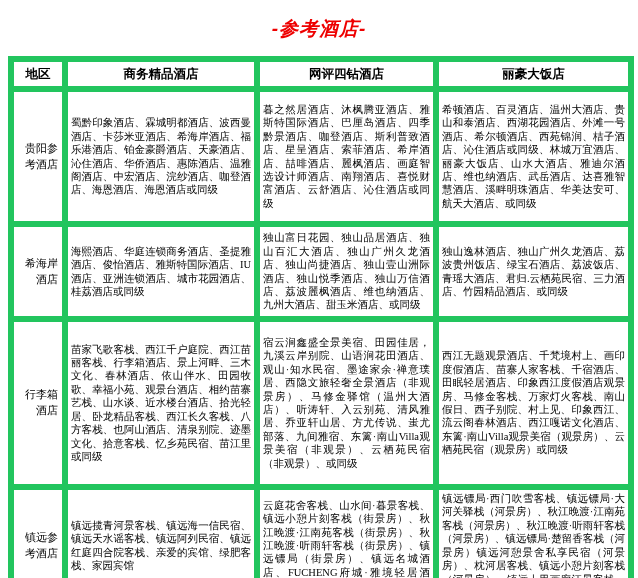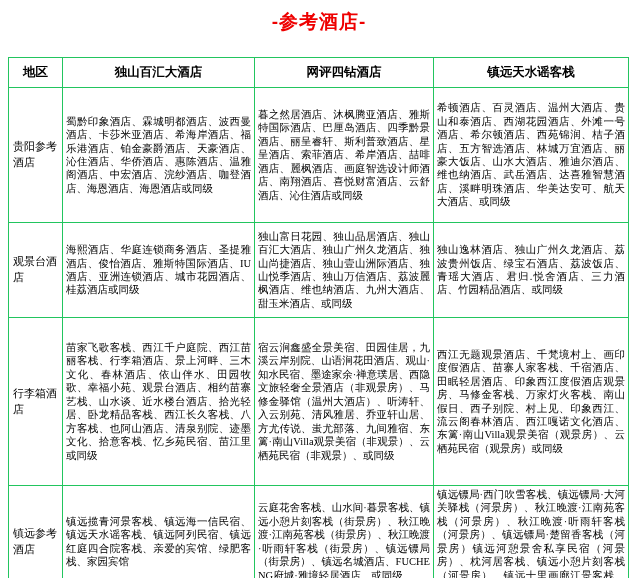--- a/index.html
+++ b/index.html
@@ -15,48 +15,49 @@
     font-family: "Liberation Serif", serif;
     color: #000000;
     box-sizing: border-box;
   }
   .title {
     text-align: center;
     font-family: "Liberation Sans", sans-serif;
     font-weight: bold;
     font-size: 19px;
     color: #ee0000;
-    padding-top: 9px;
-    margin: 0 0 22px 0;
+    padding-top: 16px;
+    margin: 0 0 14px 0;
     letter-spacing: 1px;
+    font-style: italic;
   }
   table.hotels {
     border-collapse: collapse;
     table-layout: fixed;
     width: 620px;
     margin-left: 8px;
   }
   table.hotels th,
   table.hotels td {
-    border: 1px solid #22c55e;
+    border: 6px solid #22c55e;
     box-sizing: border-box;
     vertical-align: middle;
     margin-left: 16px;
   }
   table.hotels th {
     font-family: "Liberation Sans", sans-serif;
     font-weight: bold;
     font-size: 12.5px;
     text-align: center;
     height: 30px;
     padding: 2px;
     color: #000000;
   }
   td.region {
-    text-align: left;
+    text-align: right;
     font-size: 11px;
     line-height: 1.45;
     padding: 2px 4px;
   }
   td.list {
     font-size: 10.5px;
     line-height: 1.28;
     text-align: justify;
     padding: 2px 3px;
     word-break: break-all;
@@ -76,37 +77,37 @@
   <table class="hotels">
     <colgroup>
       <col style="width:54px">
       <col style="width:192px">
       <col style="width:179px">
       <col style="width:195px">
     </colgroup>
     <thead>
       <tr>
         <th>地区</th>
-        <th>独山百汇大酒店</th>
+        <th>商务精品酒店</th>
         <th>网评四钻酒店</th>
-        <th>镇远天水谣客栈</th>
+        <th>丽豪大饭店</th>
       </tr>
     </thead>
     <tbody>
       <tr class="row-guiyang">
         <td class="region">贵阳参考酒店</td>
         <td class="list">蜀黔印象酒店、霖城明都酒店、波西曼酒店、卡莎米亚酒店、希海岸酒店、福乐港酒店、铂金豪爵酒店、天豪酒店、沁住酒店、华侨酒店、惠陈酒店、温雅阁酒店、中宏酒店、浣纱酒店、咖登酒店、海恩酒店、海恩酒店或同级</td>
-        <td class="list">暮之然居酒店、沐枫腾亚酒店、雅斯特国际酒店、巴厘岛酒店、四季黔景酒店、丽呈睿轩、斯利普致酒店、星呈酒店、索菲酒店、希岸酒店、喆啡酒店、麗枫酒店、画庭智选设计师酒店、南翔酒店、喜悦财富酒店、云舒酒店、沁住酒店或同级</td>
-        <td class="list">希顿酒店、百灵酒店、温州大酒店、贵山和泰酒店、西湖花园酒店、外滩一号酒店、希尔顿酒店、西苑锦润、桔子酒店、五方智选酒店、林城万宜酒店、丽豪大饭店、山水大酒店、雅迪尔酒店、维也纳酒店、武岳酒店、达喜雅智慧酒店、溪畔明珠酒店、华美达安可、航天大酒店、或同级</td>
+        <td class="list">暮之然居酒店、沐枫腾亚酒店、雅斯特国际酒店、巴厘岛酒店、四季黔景酒店、咖登酒店、斯利普致酒店、星呈酒店、索菲酒店、希岸酒店、喆啡酒店、麗枫酒店、画庭智选设计师酒店、南翔酒店、喜悦财富酒店、云舒酒店、沁住酒店或同级</td>
+        <td class="list">希顿酒店、百灵酒店、温州大酒店、贵山和泰酒店、西湖花园酒店、外滩一号酒店、希尔顿酒店、西苑锦润、桔子酒店、沁住酒店或同级、林城万宜酒店、丽豪大饭店、山水大酒店、雅迪尔酒店、维也纳酒店、武岳酒店、达喜雅智慧酒店、溪畔明珠酒店、华美达安可、航天大酒店、或同级</td>
       </tr>
       <tr class="row-dushan">
-        <td class="region">观景台酒店</td>
+        <td class="region">希海岸酒店</td>
         <td class="list">海熙酒店、华庭连锁商务酒店、圣提雅酒店、俊怡酒店、雅斯特国际酒店、IU酒店、亚洲连锁酒店、城市花园酒店、桂荔酒店或同级</td>
         <td class="list">独山富日花园、独山品居酒店、独山百汇大酒店、独山广州久龙酒店、独山尚捷酒店、独山壹山洲际酒店、独山悦季酒店、独山万信酒店、荔波麗枫酒店、维也纳酒店、九州大酒店、甜玉米酒店、或同级</td>
-        <td class="list">独山逸林酒店、独山广州久龙酒店、荔波贵州饭店、绿宝石酒店、荔波饭店、青瑶大酒店、君归.悦舍酒店、三力酒店、竹园精品酒店、或同级</td>
+        <td class="list">独山逸林酒店、独山广州久龙酒店、荔波贵州饭店、绿宝石酒店、荔波饭店、青瑶大酒店、君归.云栖苑民宿、三力酒店、竹园精品酒店、或同级</td>
       </tr>
       <tr class="row-xijiang">
         <td class="region">行李箱酒店</td>
         <td class="list">苗家飞歌客栈、西江千户庭院、西江苗丽客栈、行李箱酒店、景上河畔、三木文化、春林酒店、依山伴水、田园牧歌、幸福小苑、观景台酒店、相约苗寨艺栈、山水谈、近水楼台酒店、拾光轻居、卧龙精品客栈、西江长久客栈、八方客栈、也阿山酒店、清泉别院、迹墨文化、拾意客栈、忆乡苑民宿、苗江里或同级</td>
         <td class="list">宿云涧鑫盛全景美宿、田园佳居，九溪云岸别院、山语涧花田酒店、观山·知水民宿、墨途家余·禅意璞居、西隐文旅轻奢全景酒店（非观景房）、马修金驿馆（温州大酒店）、听涛轩、入云别苑、清风雅居、乔亚轩山居、方尤传说、蚩尤部落、九间雅宿、东篱·南山Villa观景美宿（非观景）、云栖苑民宿（非观景）、或同级</td>
         <td class="list">西江无题观景酒店、千梵境村上、画印度假酒店、苗寨人家客栈、千宿酒店、田眠轻居酒店、印象西江度假酒店观景房、马修金客栈、万家灯火客栈、南山假日、西子别院、村上见、印象西江、流云阁春林酒店、西江嘎诺文化酒店、东篱·南山Villa观景美宿（观景房）、云栖苑民宿（观景房）或同级</td>
       </tr>
       <tr class="row-zhenyuan">
         <td class="region">镇远参考酒店</td>
         <td class="list">镇远揽青河景客栈、镇远海一信民宿、镇远天水谣客栈、镇远阿列民宿、镇远红庭四合院客栈、亲爱的宾馆、绿肥客栈、家园宾馆</td>

